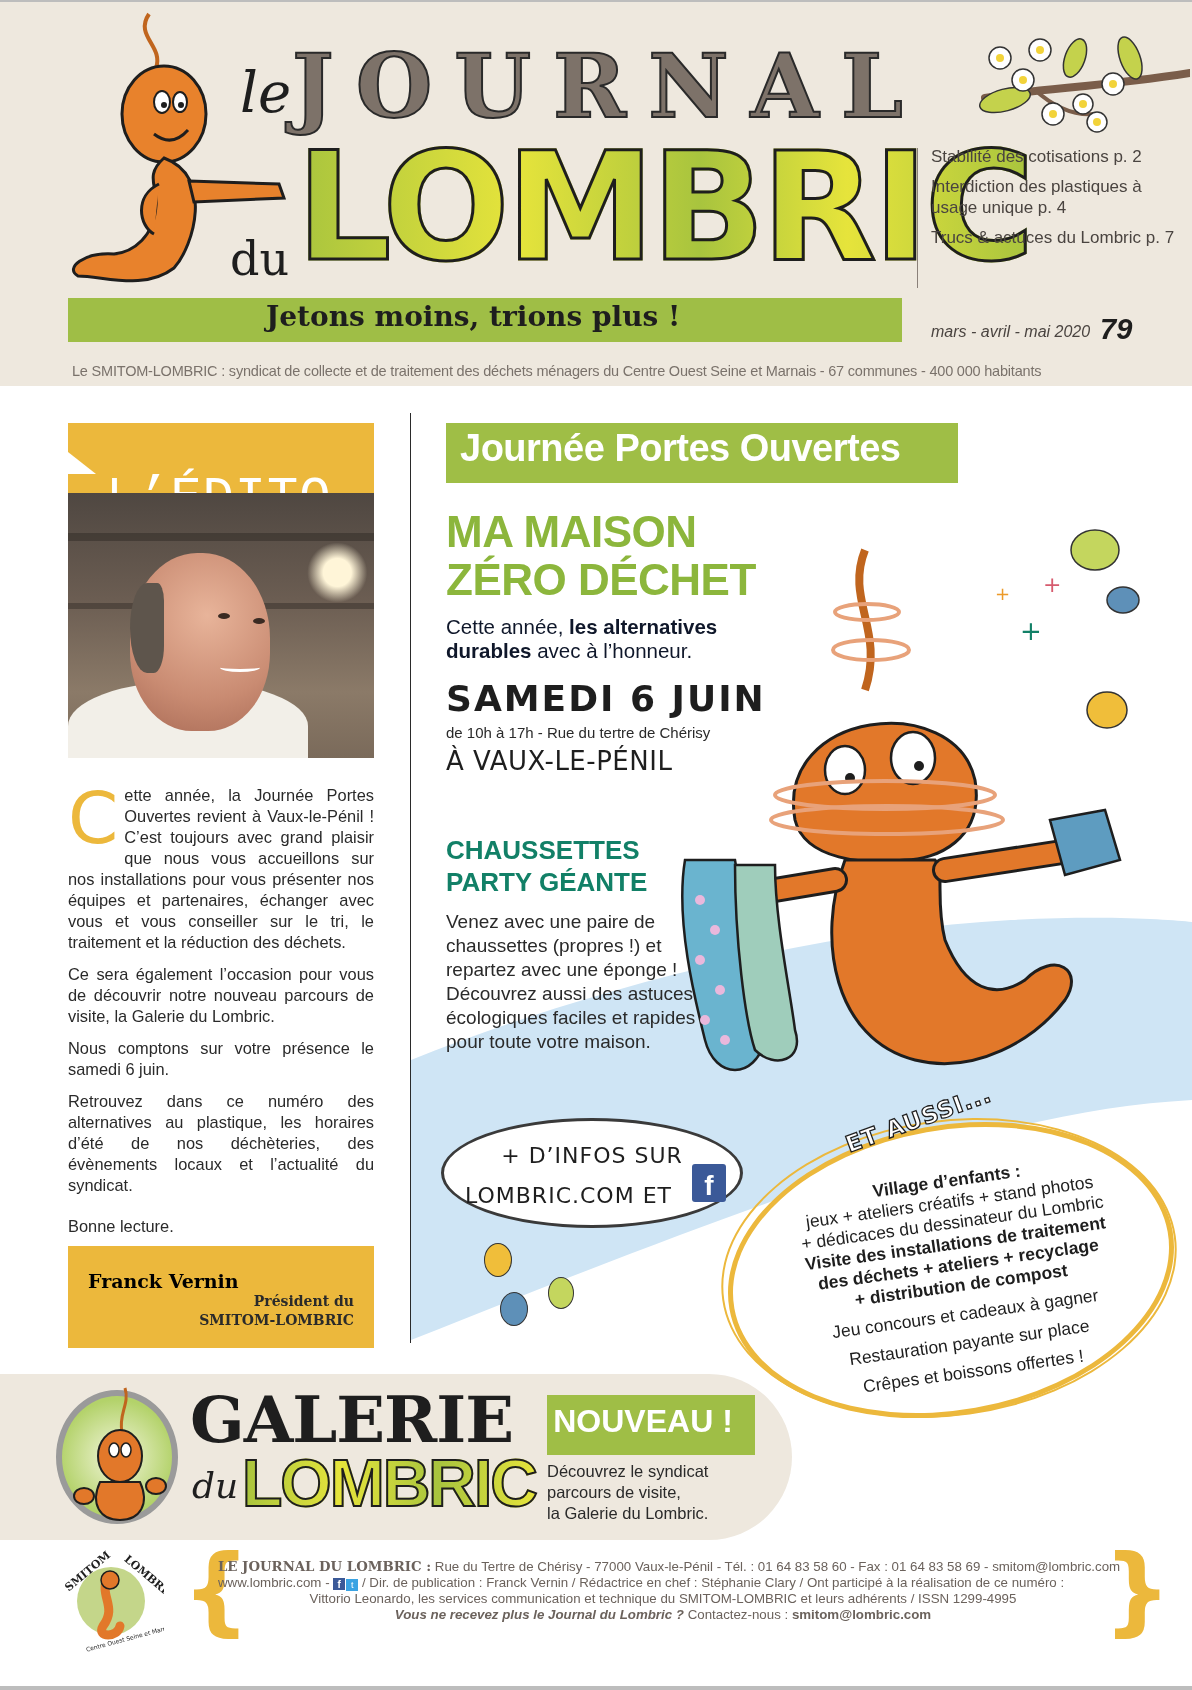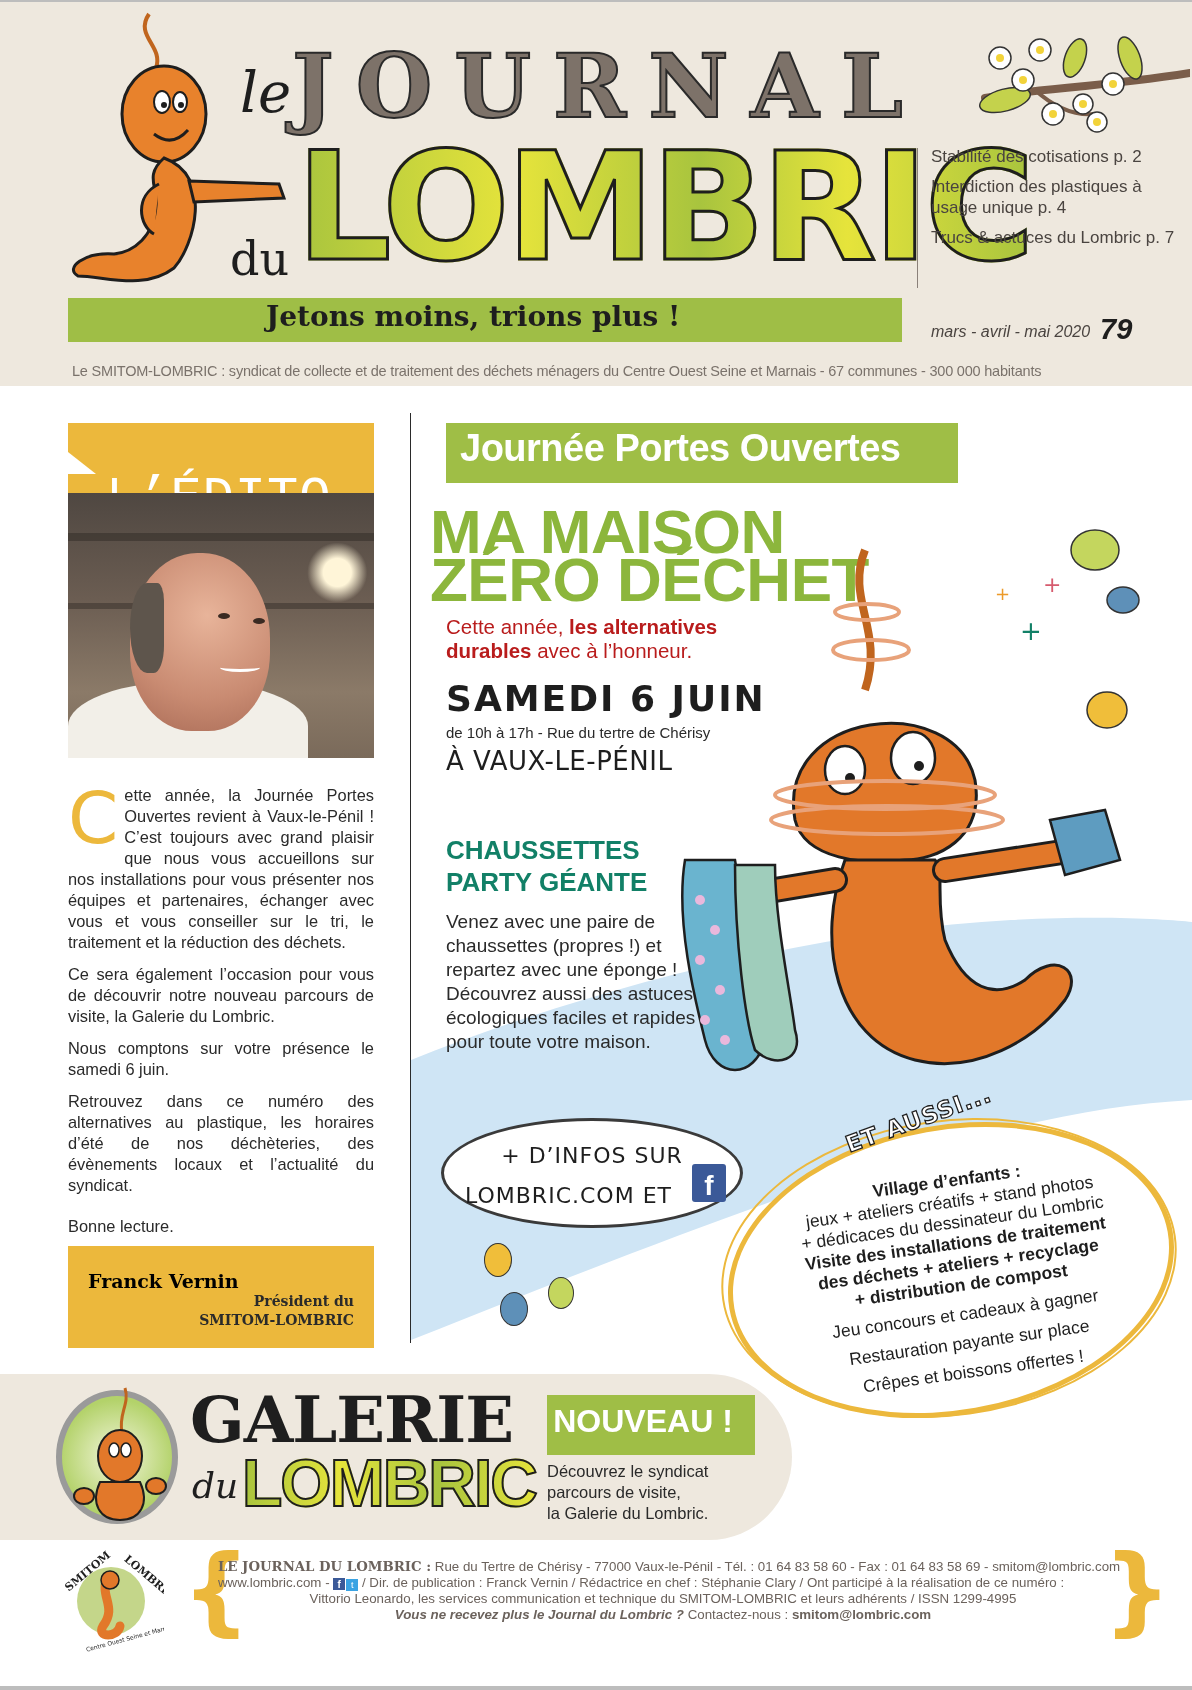--- a/index.html
+++ b/index.html
@@ -45,22 +45,22 @@
   .signature-box { left: 68px; top: 1246px; width: 306px; height: 102px; background: #ecb83c; padding: 24px 20px; }
   .signature-name { font-family: "DejaVu Serif", serif; font-weight: bold; font-size: 19px; color: #000000; display: block; }
   .signature-role { font-family: "DejaVu Serif", serif; font-weight: bold; font-size: 14px; color: #2a2a2a; display: block; line-height: 19px; text-align: right; }
 
   .column-divider { left: 410px; top: 413px; width: 1px; height: 930px; background: #2a2a2a; }
 
   
   .blue-swoosh { left: 411px; top: 880px; width: 781px; height: 500px; }
   .jpo-box { left: 446px; top: 423px; width: 512px; height: 60px; background: #9fbe46; }
   .jpo-title { left: 460px; top: 427px; font-size: 38px; font-weight: bold; color: #ffffff; letter-spacing: -0.5px; }
-  .headline { left: 430px; top: 508px; font-size: 62px; font-weight: bold; color: #8cb63c; line-height: 48px; letter-spacing: -0.5px; }
-  .intro { left: 446px; top: 615px; font-size: 20.5px; line-height: 24px; color: #b91c1c; }
+  .headline { left: 446px; top: 508px; font-size: 44px; font-weight: bold; color: #8cb63c; line-height: 48px; letter-spacing: -0.5px; }
+  .intro { left: 446px; top: 615px; font-size: 20.5px; line-height: 24px; color: #0f172a; }
   .date-big { left: 446px; top: 678px; font-family: "DejaVu Sans", sans-serif; font-weight: bold; font-size: 36px; color: #1e1e1e; letter-spacing: 2px; }
   .date-hours { left: 446px; top: 724px; font-size: 15px; color: #2a2a2a; }
   .date-place { left: 446px; top: 746px; font-family: "DejaVu Sans", sans-serif; font-size: 26px; color: #1e1e1e; letter-spacing: 0.5px; }
   .socks-title { left: 446px; top: 834px; font-size: 26px; font-weight: bold; color: #128067; line-height: 32px; }
   .socks-text { left: 446px; top: 910px; width: 260px; font-size: 19px; line-height: 24px; color: #2a2a2a; }
 
   .mascot-main { left: 675px; top: 520px; width: 470px; height: 580px; }
   .bubble { left: 441px; top: 1118px; width: 302px; height: 110px; border: 3px solid #3a3a3a; border-radius: 50%; background: #ffffff; }
   .bubble-text { left: 441px; top: 1136px; width: 302px; text-align: center; font-family: "DejaVu Sans", sans-serif; font-size: 22px; line-height: 40px; color: #1e1e1e; letter-spacing: 1px; }
   .fb-icon { left: 692px; top: 1164px; width: 34px; height: 38px; background: #3b5998; border-radius: 3px; color: #fff; font-weight: bold; font-size: 28px; text-align: center; line-height: 44px; }
@@ -152,21 +152,21 @@
 <div class="abs toc">
   <div class="toc-item">Stabilité des cotisations p. 2</div>
   <div class="toc-item">Interdiction des plastiques à usage unique p. 4</div>
   <div class="toc-item">Trucs &amp; actuces du Lombric p. 7</div>
 </div>
 
 <div class="abs tagline-bar"></div>
 <span class="abs tagline">Jetons moins, trions plus !</span>
 <span class="abs issue-date">mars - avril - mai 2020</span>
 <span class="abs issue-number">79</span>
-<span class="abs header-subtitle">Le SMITOM-LOMBRIC : syndicat de collecte et de traitement des déchets ménagers du Centre Ouest Seine et Marnais - 67 communes - 300 000 habitants</span>
+<span class="abs header-subtitle">Le SMITOM-LOMBRIC : syndicat de collecte et de traitement des déchets ménagers du Centre Ouest Seine et Marnais - 67 communes - 400 000 habitants</span>
 
 <div class="abs edito-header"></div>
 <div class="abs edito-notch2"></div>
 <span class="abs edito-title">L’ÉDITO</span>
 
 <div class="abs edito-photo">
   <div class="abs photo-beam" style="left:0;top:40px;width:306px;height:8px;"></div>
   <div class="abs photo-beam" style="left:0;top:110px;width:306px;height:6px;"></div>
   <div class="abs photo-shirt"></div>
   <div class="abs photo-head"></div>

